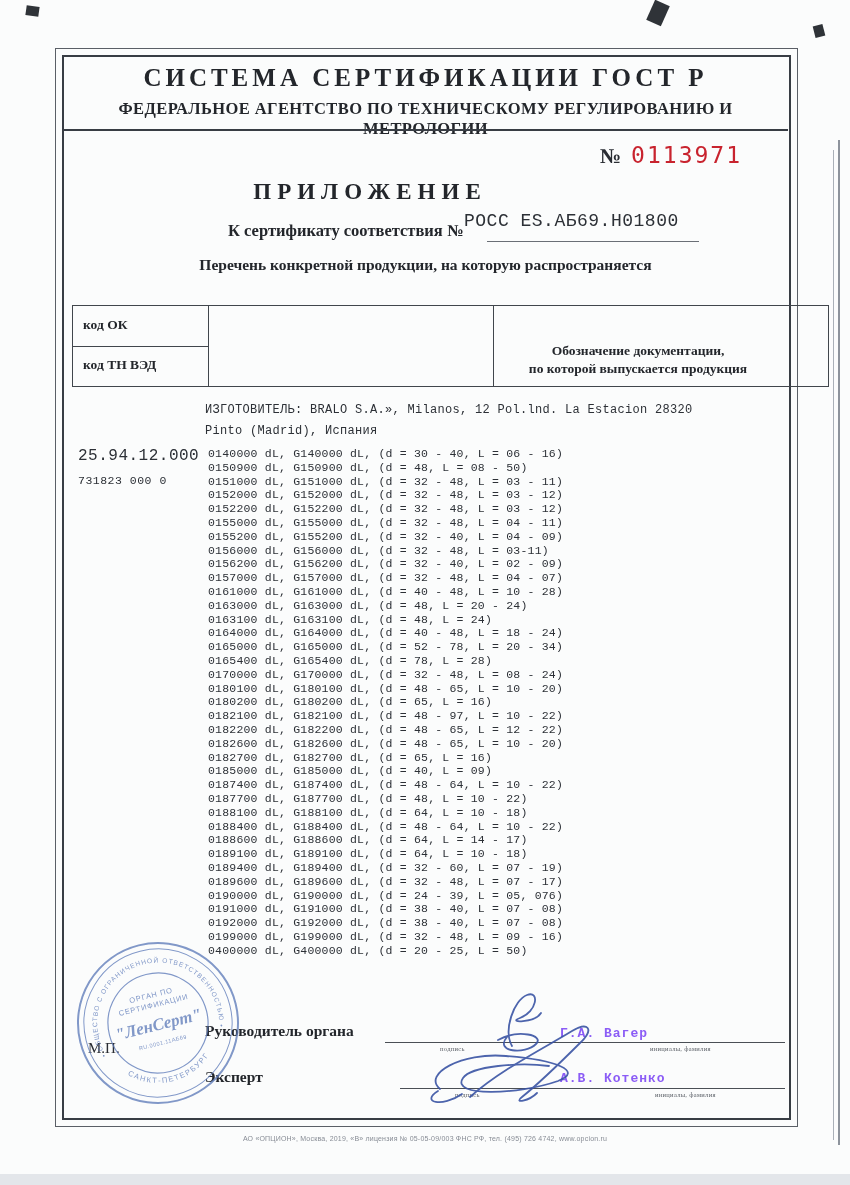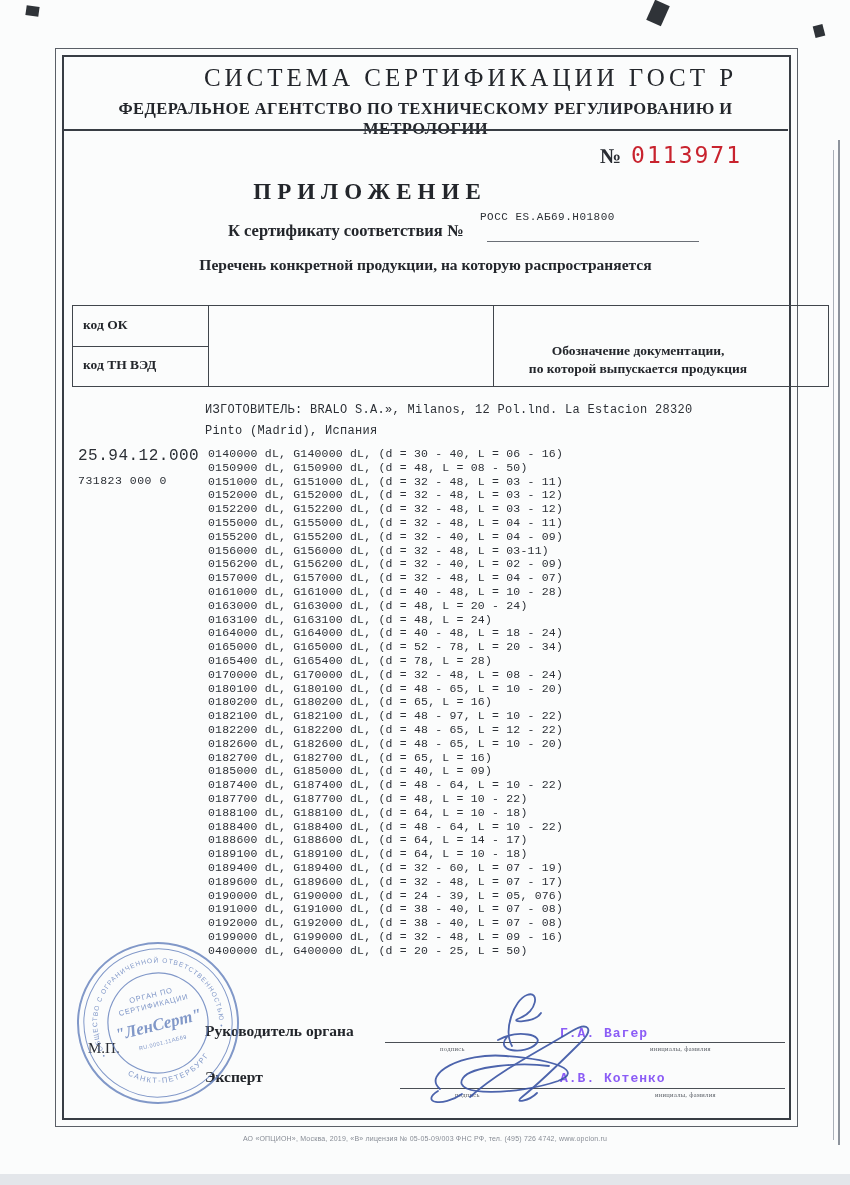--- a/index.html
+++ b/index.html
@@ -2,27 +2,27 @@
 <html><head>
 <meta charset="utf-8">
 <style>
   html,body{margin:0;padding:0;background:#eef0f2;}
   .page{position:relative;width:850px;height:1185px;background:#fbfcfc;overflow:hidden;
         font-family:"Liberation Serif", serif;color:#23262b;}
   .abs{position:absolute;}
   .frame-outer{left:55px;top:48px;width:741px;height:1077px;border:1px solid #5a5f66;}
   .frame-inner{left:6px;top:6px;right:6px;bottom:6px;position:absolute;border:2px solid #383d44;}
   .head-rule{left:63px;top:129px;width:725px;height:2px;background:#383d44;}
-  .t-system{left:63px;top:64px;width:725px;text-align:center;font-size:25px;font-weight:normal;letter-spacing:4px;padding-left:45px;}
+  .t-system{left:63px;top:64px;width:725px;text-align:center;font-size:25px;font-weight:bold;letter-spacing:4px;}
   .t-agency{left:63px;top:99px;width:725px;text-align:center;font-size:16.5px;font-weight:bold;letter-spacing:0.4px;}
   .t-formno{left:600px;top:142px;white-space:nowrap;}
   .t-formno .pre{font-size:21px;font-weight:bold;color:#2a2d33;margin-right:10px;}
   .t-formno .dig{font-family:"DejaVu Sans Mono",monospace;font-size:23px;color:#c8232e;letter-spacing:2px;}
   .t-apptitle{left:63px;top:179px;width:614px;text-align:center;font-size:23px;font-weight:bold;letter-spacing:6px;}
-  .t-certnum{left:480px;top:211px;font-family:"Liberation Mono","DejaVu Sans Mono",monospace;font-size:11px;color:#3a3e44;letter-spacing:0.5px;text-align:right;}
+  .t-certnum{left:464px;top:211px;font-family:"Liberation Mono","DejaVu Sans Mono",monospace;font-size:18px;color:#3a3e44;letter-spacing:0.5px;text-align:right;}
   .t-certlabel{left:228px;top:221px;font-size:16.5px;font-weight:bold;}
   .cert-underline{left:487px;top:241px;width:212px;height:1px;background:#6a6f76;}
   .t-sub1{left:63px;top:256px;width:725px;text-align:center;font-size:15.5px;font-weight:bold;}
   .t-sub2{left:63px;top:278px;width:725px;text-align:center;font-size:15.5px;font-weight:bold;}
   .tbl{left:72px;top:305px;width:710px;height:80px;border:1.5px solid #41464c;padding-left:45px;}
   .tbl .v1{position:absolute;left:135px;top:0;height:100%;width:1px;background:#41464c;}
   .tbl .v2{position:absolute;left:420px;top:0;height:100%;width:1px;background:#41464c;}
   .tbl .h1{position:absolute;left:0;top:40px;width:135px;height:1px;background:#41464c;}
   .tbl .c{position:absolute;font-size:13.5px;font-weight:bold;line-height:18px;}
   .tbl .c1a{left:10px;top:10px;}

